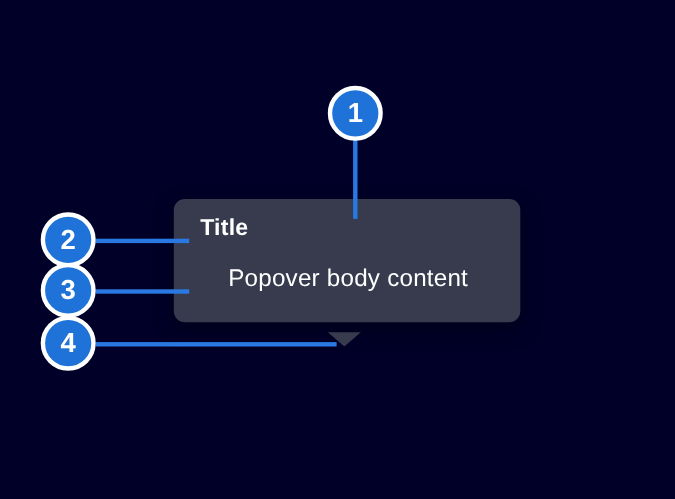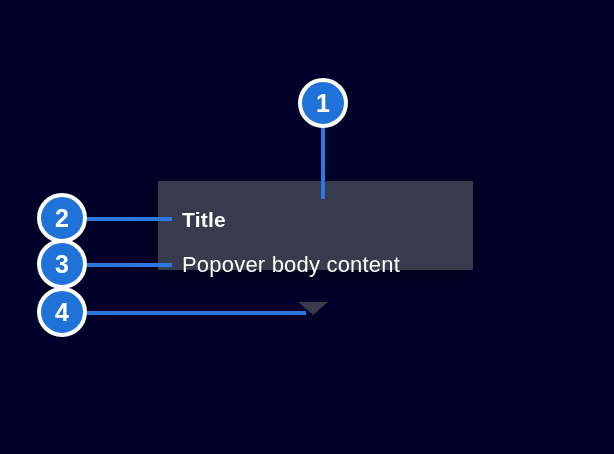--- a/index.html
+++ b/index.html
@@ -14,43 +14,44 @@
     height: 454px;
     background: #000028;
     overflow: hidden;
   }
   
   .popover {
     position: absolute;
     left: 158px;
     top: 181px;
     width: 315px;
-    height: 89px;
+    height: 112px;
     background: #373B4D;
-    border-radius: 0;
+    border-radius: 10px;
     z-index: 1;
     box-sizing: border-box;
-    padding: 24px 22px 0 24px;
+    padding: 12px 22px 0 24px;
     box-shadow: 0 6px 18px rgba(0,0,0,0.35);
   }
   .popover-title {
     color: #FFFFFF;
     font-size: 21px;
     font-weight: bold;
     line-height: 30px;
     margin: 0 0 15px 0;
     letter-spacing: 0.2px;
   }
   .popover-body {
     color: #FFFFFF;
     font-size: 22px;
     font-weight: normal;
     line-height: 30px;
-    margin: 0;
+    margin: 12px;
     letter-spacing: 0.2px;
+    text-align: center;
   }
   .popover-arrow {
     position: absolute;
     left: 140px;               
     top: 121px;
     width: 0;
     height: 0;
     border-left: 15px solid transparent;
     border-right: 15px solid transparent;
     border-top: 13px solid #373B4D;

